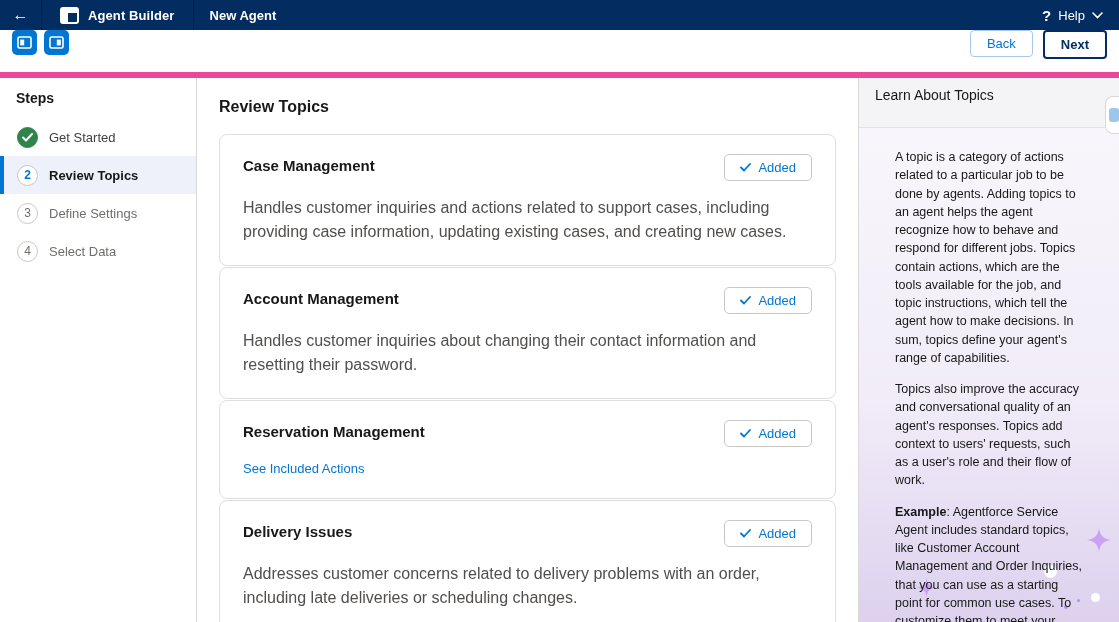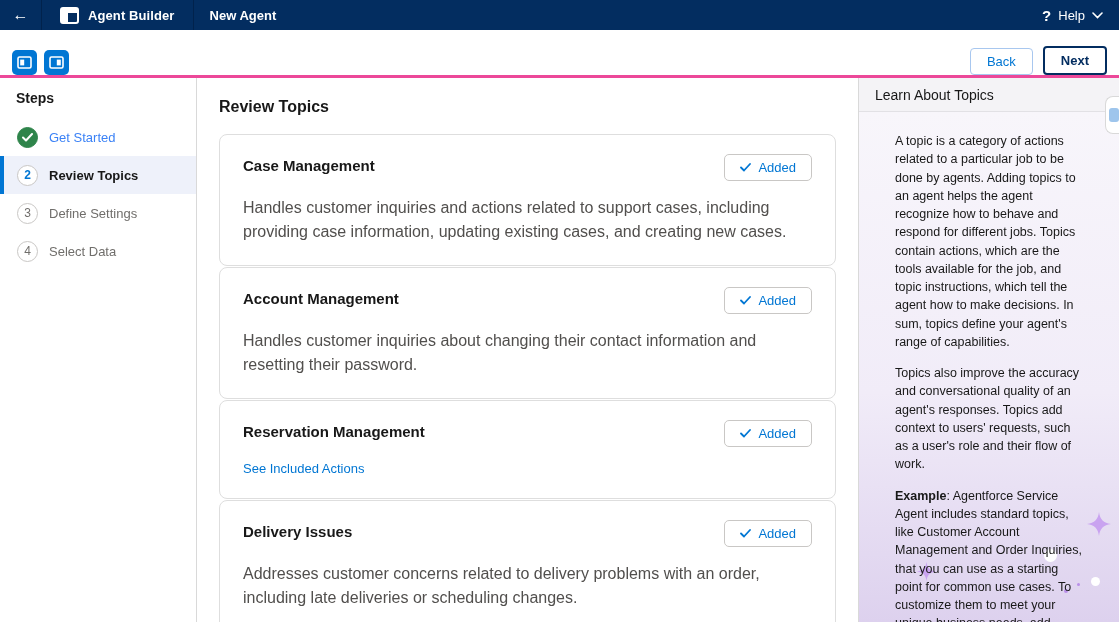--- a/index.html
+++ b/index.html
@@ -15,22 +15,22 @@
   .nav-app { display:flex; align-items:center; gap:9px; padding:10px 18px; height:100%;
     border-right:1px solid #01224c; }
   .nav-app-title { font-weight:700; letter-spacing:.1px; }
   .nav-page-title { font-weight:700; padding:0 16px; }
   .nav-spacer { flex:1; }
   .nav-help { display:flex; align-items:center; gap:7px; padding-right:16px; cursor:pointer; }
   .nav-help .qmark { font-weight:700; font-size:15px; }
   .nav-help svg { display:block; }
 
   
-  .toolbar { height:48px; flex:0 0 48px; background:#fff; border-bottom:3px solid #ec4899;
-    display:flex; align-items:flex-end; padding:0 12px; }
+  .toolbar { height:48px; flex:0 0 48px; background:#fff; border-bottom:6px solid #ec4899;
+    display:flex; align-items:flex-start; padding:0 12px; }
   .panel-toggle { width:25px; height:25px; background:#0176d3; border:none; border-radius:5px;
     display:flex; align-items:center; justify-content:center; cursor:pointer; margin-right:7px; }
   .toolbar-spacer { flex:1; }
   .btn { border-radius:4px; background:#fff; font-family:"Liberation Sans",sans-serif;
     font-size:13px; padding:5px 16px; cursor:pointer; }
   .btn-back { border:1px solid #a8c7ef; color:#0176d3; margin-right:10px; }
   .btn-next { border:2px solid #032d60; color:#032d60; font-weight:700; }
 
   
   .body { flex:1; display:flex; overflow:hidden; }
@@ -38,21 +38,21 @@
   
   .sidebar { width:197px; flex:0 0 197px; background:#fff; border-right:1px solid #d9d9d9;
     padding-top:12px; }
   .steps-heading { font-size:14px; font-weight:700; color:#181818; padding:0 16px 12px; }
   .step { display:flex; align-items:center; gap:11px; height:38px; padding-left:17px;
     font-size:13px; color:#706e6b; cursor:pointer; position:relative; }
   .step-circle { width:21px; height:21px; border-radius:50%; border:1px solid #c9c7c5;
     background:#fff; display:flex; align-items:center; justify-content:center; flex:0 0 21px;
     font-size:12px; }
   .step.complete .step-circle { background:#2e844a; border-color:#2e844a; }
-  .step.complete { color:#3b82f6; }
+  .step.complete { color:#404040; }
   .step.active { background:#eef1fa; color:#181818; font-weight:700; }
   .step.active::before { content:""; position:absolute; left:0; top:0; bottom:0; width:4px;
     background:#0176d3; }
   .step.active .step-circle { color:#0176d3; font-weight:700; background:#fff; }
   .check-svg { display:block; }
 
   
   .main { flex:1; background:#fff; padding:20px 22px 0 22px; overflow:hidden; }
   .main-title { font-size:16px; font-weight:700; color:#181818; margin-bottom:18px; }
   .card { border:1px solid #dedede; border-radius:8px; padding:19px 23px 21px;
@@ -62,21 +62,21 @@
   .added-btn { display:flex; align-items:center; gap:7px; background:#fff;
     border:1px solid #c9c7c5; border-radius:5px; padding:5px 15px; color:#0176d3;
     font-size:13px; cursor:pointer; font-family:"Liberation Sans",sans-serif; }
   .card-desc { font-size:16px; color:#514f4d; line-height:1.5; margin-top:15px; max-width:640px; }
   .card-link { display:inline-block; font-size:13px; color:#0176d3; margin-top:14px;
     text-decoration:none; cursor:pointer; }
 
   
   .learn-panel { width:261px; flex:0 0 261px; border-left:1px solid #d9d9d9; display:flex;
     flex-direction:column; overflow:hidden; position:relative; }
-  .learn-header { background:#f4f3f6; border-bottom:1px solid #e2e1e5; padding:9px 16px 8px;
+  .learn-header { background:#f4f3f6; border-bottom:1px solid #e2e1e5; padding:9px 16px 24px;
     font-size:14px; color:#181818; }
   .learn-body { flex:1; position:relative; padding:20px 36px;
     background:linear-gradient(180deg,#f8f6fb 0%,#f1ecf8 55%,#ddd1ee 100%);
     font-size:12.5px; color:#181818; line-height:1.46; overflow:hidden; }
   .learn-body p { margin-bottom:13px; position:relative; z-index:2; }
   .panel-handle { position:absolute; right:0; top:18px; width:14px; height:38px; background:#fff;
     border:1px solid #d9d9d9; border-right:none; border-radius:8px 0 0 8px; z-index:3;
     display:flex; align-items:center; cursor:pointer; padding-left:3px; }
   .panel-handle .mini { width:14px; height:14px; border-radius:3px; background:#9ec5ec; }
   .deco { position:absolute; z-index:1; }

